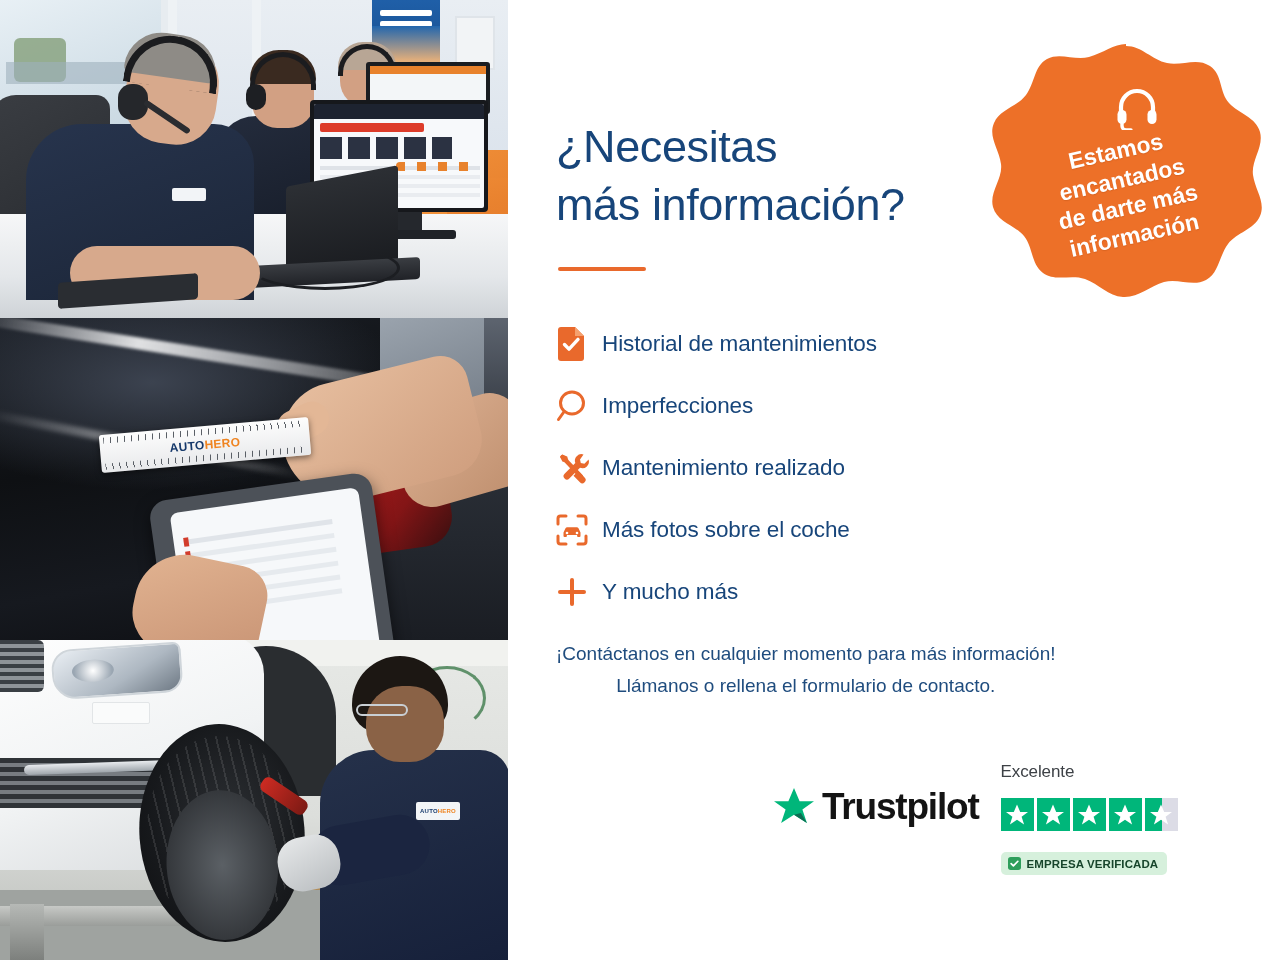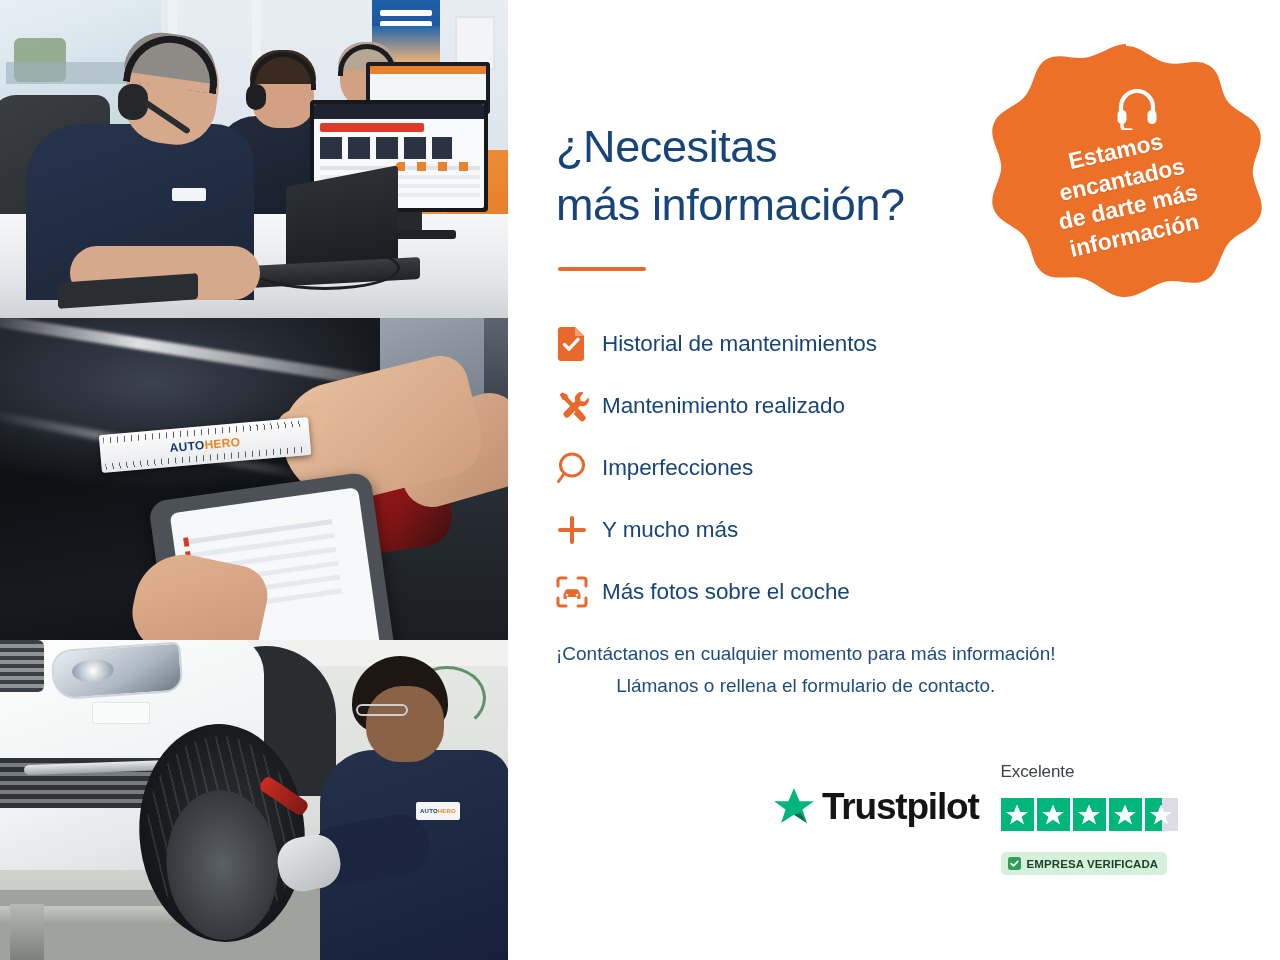--- a/index.html
+++ b/index.html
@@ -757,69 +757,69 @@
             <path d="M2 3 a3 3 0 0 1 3 -3 h14 l9 9 v22 a3 3 0 0 1 -3 3 H5 a3 3 0 0 1 -3 -3 z" fill="#e9692c"></path>
             <path d="M19 0 l9 9 h-9 z" fill="#f5a06e"></path>
             <path d="M8.5 17.5 l4.5 4.6 L22 12.4" fill="none" stroke="#ffffff" stroke-width="3.4" stroke-linecap="round" stroke-linejoin="round"></path>
           </svg>
         </span>
         <span class="feature-label">Historial de mantenimientos</span>
       </div>
 
       <div class="feature">
         <span class="feature-icon">
+          <svg width="30" height="32" viewBox="0 0 30 32" xmlns="http://www.w3.org/2000/svg">
+            <ellipse cx="16" cy="13" rx="11.5" ry="11" fill="none" stroke="#e9692c" stroke-width="3"></ellipse>
+            <path d="M8.2 21.5 L2.5 29.5" stroke="#e9692c" stroke-width="3" stroke-linecap="round" fill="none"></path>
+          </svg>
+        </span>
+        <span class="feature-label">Imperfecciones</span>
+      </div>
+
+      <div class="feature">
+        <span class="feature-icon">
           <svg width="34" height="34" viewBox="0 0 34 34" xmlns="http://www.w3.org/2000/svg">
             <g stroke="#e9692c" stroke-width="4.4" stroke-linecap="round" fill="none">
               <path d="M6.5 6 L25 25.5"></path>
             </g>
             <path d="M27.5 3.5 a6.6 6.6 0 0 0 -8.2 8.6 L8.6 22.8 a3.3 3.3 0 0 0 0 4.7 l0 0 a3.3 3.3 0 0 0 4.7 0 L24 16.8 a6.6 6.6 0 0 0 8.6 -8.2 l-4.2 4.2 -3.6 -0.8 -0.8 -3.6 z" fill="#e9692c"></path>
             <path d="M6.2 3.4 l5 2.2 1.1 3.6 -2.4 2.4 -3.6 -1.1 -2.2 -5 z" fill="#e9692c"></path>
             <path d="M28.6 31.2 a3.3 3.3 0 0 1 -4.7 0 l-6.4 -6.4 4.7 -4.7 6.4 6.4 a3.3 3.3 0 0 1 0 4.7 z" fill="#e9692c"></path>
           </svg>
         </span>
         <span class="feature-label">Mantenimiento realizado</span>
-      </div>
-
-      <div class="feature">
-        <span class="feature-icon">
-          <svg width="30" height="32" viewBox="0 0 30 32" xmlns="http://www.w3.org/2000/svg">
-            <ellipse cx="16" cy="13" rx="11.5" ry="11" fill="none" stroke="#e9692c" stroke-width="3"></ellipse>
-            <path d="M8.2 21.5 L2.5 29.5" stroke="#e9692c" stroke-width="3" stroke-linecap="round" fill="none"></path>
-          </svg>
-        </span>
-        <span class="feature-label">Imperfecciones</span>
-      </div>
-
-      <div class="feature">
-        <span class="feature-icon">
-          <svg width="32" height="32" viewBox="0 0 32 32" xmlns="http://www.w3.org/2000/svg">
-            <g stroke="#e9692c" stroke-width="4" stroke-linecap="round">
-              <path d="M16 4 V28"></path>
-              <path d="M4 16 H28"></path>
-            </g>
-          </svg>
-        </span>
-        <span class="feature-label">Y mucho más</span>
       </div>
 
       <div class="feature">
         <span class="feature-icon">
           <svg width="32" height="32" viewBox="0 0 32 32" xmlns="http://www.w3.org/2000/svg">
             <g stroke="#e9692c" stroke-width="3" stroke-linecap="round" fill="none">
               <path d="M2 10 V4.5 A2.5 2.5 0 0 1 4.5 2 H10"></path>
               <path d="M30 10 V4.5 A2.5 2.5 0 0 0 27.5 2 H22"></path>
               <path d="M2 22 v5.5 A2.5 2.5 0 0 0 4.5 30 H10"></path>
               <path d="M30 22 v5.5 A2.5 2.5 0 0 1 27.5 30 H22"></path>
             </g>
             <path d="M7.5 18.5 l2 -4.2 a2 2 0 0 1 1.8 -1.1 h9.4 a2 2 0 0 1 1.8 1.1 l2 4.2 v3.6 a1 1 0 0 1 -1 1 h-1.4 a1 1 0 0 1 -1 -1 v-1 H10.9 v1 a1 1 0 0 1 -1 1 H8.5 a1 1 0 0 1 -1 -1 z" fill="#e9692c"></path>
             <circle cx="11" cy="19" r="1.3" fill="#ffffff"></circle>
             <circle cx="21" cy="19" r="1.3" fill="#ffffff"></circle>
           </svg>
         </span>
         <span class="feature-label">Más fotos sobre el coche</span>
+      </div>
+
+      <div class="feature">
+        <span class="feature-icon">
+          <svg width="32" height="32" viewBox="0 0 32 32" xmlns="http://www.w3.org/2000/svg">
+            <g stroke="#e9692c" stroke-width="4" stroke-linecap="round">
+              <path d="M16 4 V28"></path>
+              <path d="M4 16 H28"></path>
+            </g>
+          </svg>
+        </span>
+        <span class="feature-label">Y mucho más</span>
       </div>
 
     </div>
 
     <p class="contact-text">¡Contáctanos en cualquier momento para más información!
 Llámanos o rellena el formulario de contacto.</p>
 
     <div class="trustpilot">
       <div class="tp-logo">
         <svg width="42" height="42" viewBox="0 0 42 42" xmlns="http://www.w3.org/2000/svg">

